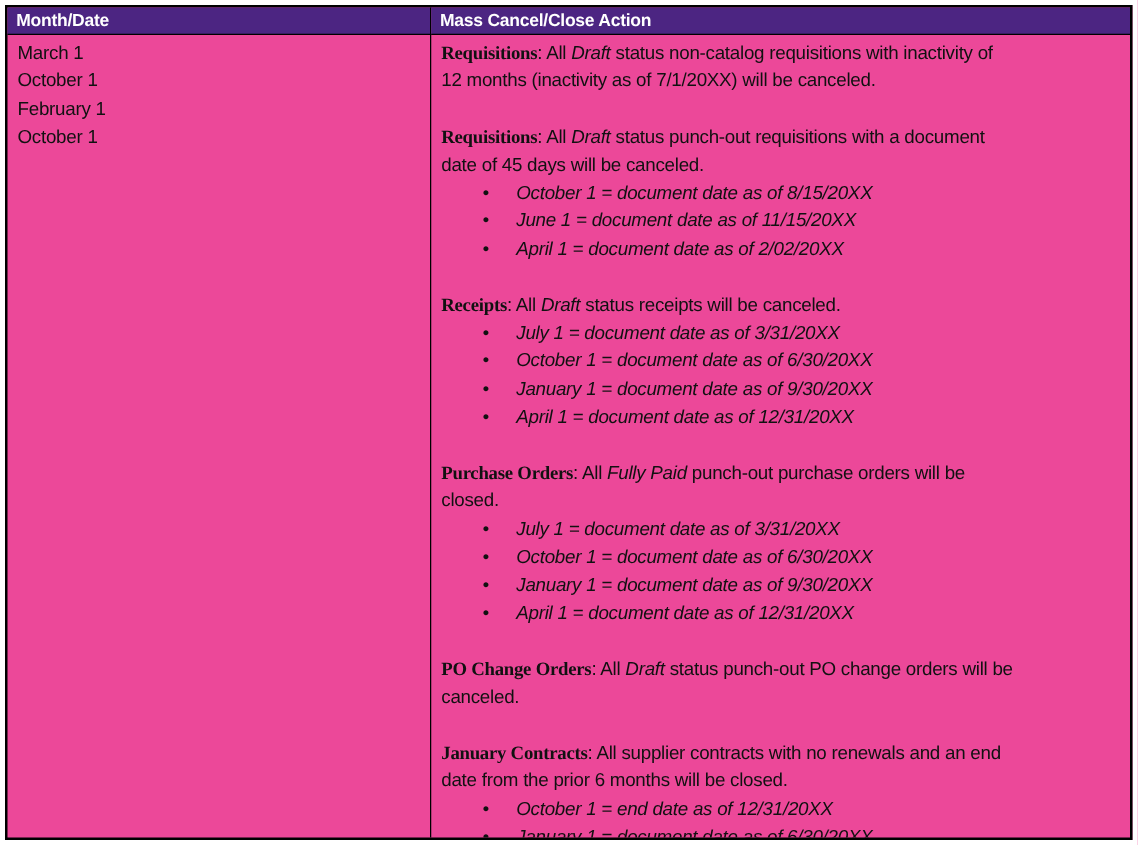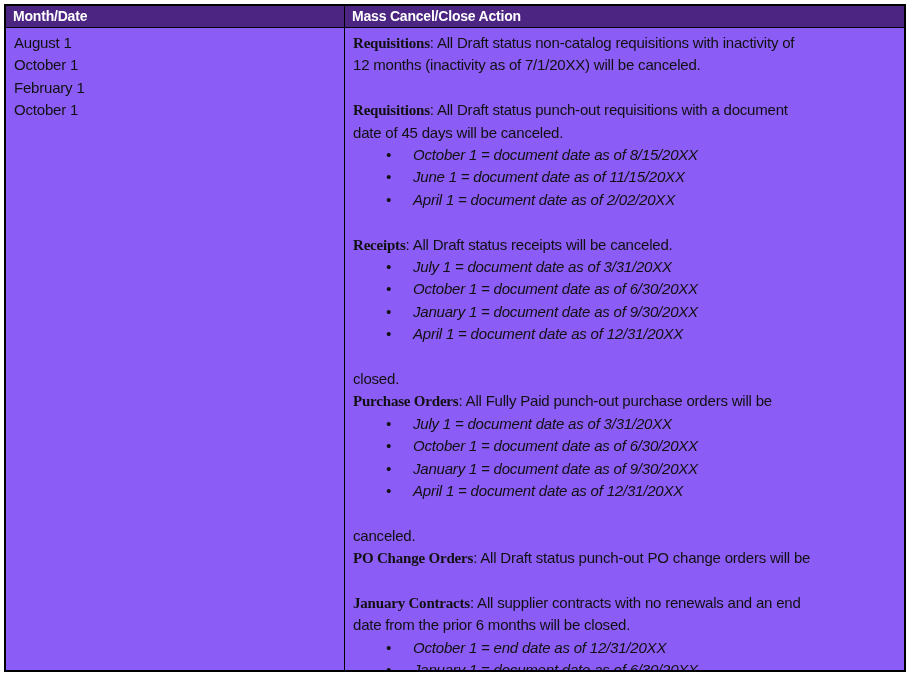--- a/index.html
+++ b/index.html
@@ -10,21 +10,21 @@
     font-family: "Liberation Sans", sans-serif;
   }
   .doc-table {
     position: absolute;
     left: 4px; top: 4px;
     width: 902px; height: 668px;
     border: 2px solid var(--border, #000);
     display: grid;
     grid-template-columns: 339px 1fr;
     grid-template-rows: 22px 1fr;
-    background: #8b5cf6;
+    background: #ec4899;
   }
   .hcell {
     background: var(--header-bg, #4C2582);
     color: var(--header-text, #fff);
     font-weight: 700;
     font-size: 14px;
     line-height: 19px;
     letter-spacing: -0.2px;
     padding: 1px 7px 2px 7px;
     border-bottom: 1px solid var(--border, #000);
@@ -40,39 +40,39 @@
     padding: 4px 8px 0 8px;
     overflow: hidden;
   }
   .bcell.first { border-right: 1px solid var(--border, #000); }
   .month-item { display: block; }
   .action-section { margin-top: 22.4px; }
   .action-section:first-child { margin-top: 0; }
   .action-section p { margin: 0; }
   .line { display: block; white-space: nowrap; }
   .b { font-weight: 700; font-family: Liberation Serif, serif; }
-  .i { }
+  .i { font-style: italic; }
   ul.bullet-list { list-style: none; margin: 0; padding: 0; font-style: italic; }
   ul.bullet-list li { position: relative; padding-left: 60px; white-space: nowrap; }
   ul.bullet-list li::before {
     content: "\2022";
     position: absolute;
     left: 33px;
     top: 0;
   }
 </style>
 </head>
 <body>
 
 <div class="doc-table">
   <div class="hcell first">Month/Date</div>
   <div class="hcell">Mass Cancel/Close Action</div>
   <div class="bcell first">
     <div>
-        <div class="month-item">August 1</div>
+        <div class="month-item">March 1</div>
         <div class="month-item">October 1</div>
         <div class="month-item">February 1</div>
         <div class="month-item">October 1</div>
       </div>
   </div>
   <div class="bcell">
     <div>
         <div class="action-section">
           <p>
             <span class="line"><span class="b">Requisitions</span><span>: All </span><span class="i">Draft</span><span> status non-catalog requisitions with inactivity of</span></span>
@@ -96,34 +96,34 @@
           </p>
           <ul class="bullet-list">
             <li>July 1 = document date as of 3/31/20XX</li>
             <li>October 1 = document date as of 6/30/20XX</li>
             <li>January 1 = document date as of 9/30/20XX</li>
             <li>April 1 = document date as of 12/31/20XX</li>
           </ul>
         </div>
         <div class="action-section">
           <p>
+            <span class="line"><span class="b">Purchase Orders</span><span>: All </span><span class="i">Fully Paid</span><span> punch-out purchase orders will be</span></span>
             <span class="line"><span>closed.</span></span>
-            <span class="line"><span class="b">Purchase Orders</span><span>: All </span><span class="i">Fully Paid</span><span> punch-out purchase orders will be</span></span>
           </p>
           <ul class="bullet-list">
             <li>July 1 = document date as of 3/31/20XX</li>
             <li>October 1 = document date as of 6/30/20XX</li>
             <li>January 1 = document date as of 9/30/20XX</li>
             <li>April 1 = document date as of 12/31/20XX</li>
           </ul>
         </div>
         <div class="action-section">
           <p>
+            <span class="line"><span class="b">PO Change Orders</span><span>: All </span><span class="i">Draft</span><span> status punch-out PO change orders will be</span></span>
             <span class="line"><span>canceled.</span></span>
-            <span class="line"><span class="b">PO Change Orders</span><span>: All </span><span class="i">Draft</span><span> status punch-out PO change orders will be</span></span>
           </p>
         </div>
         <div class="action-section">
           <p>
             <span class="line"><span class="b">January Contracts</span><span>: All supplier contracts with no renewals and an end</span></span>
             <span class="line"><span>date from the prior 6 months will be closed.</span></span>
           </p>
           <ul class="bullet-list">
             <li>October 1 = end date as of 12/31/20XX</li>
             <li>January 1 = document date as of 6/30/20XX</li>

